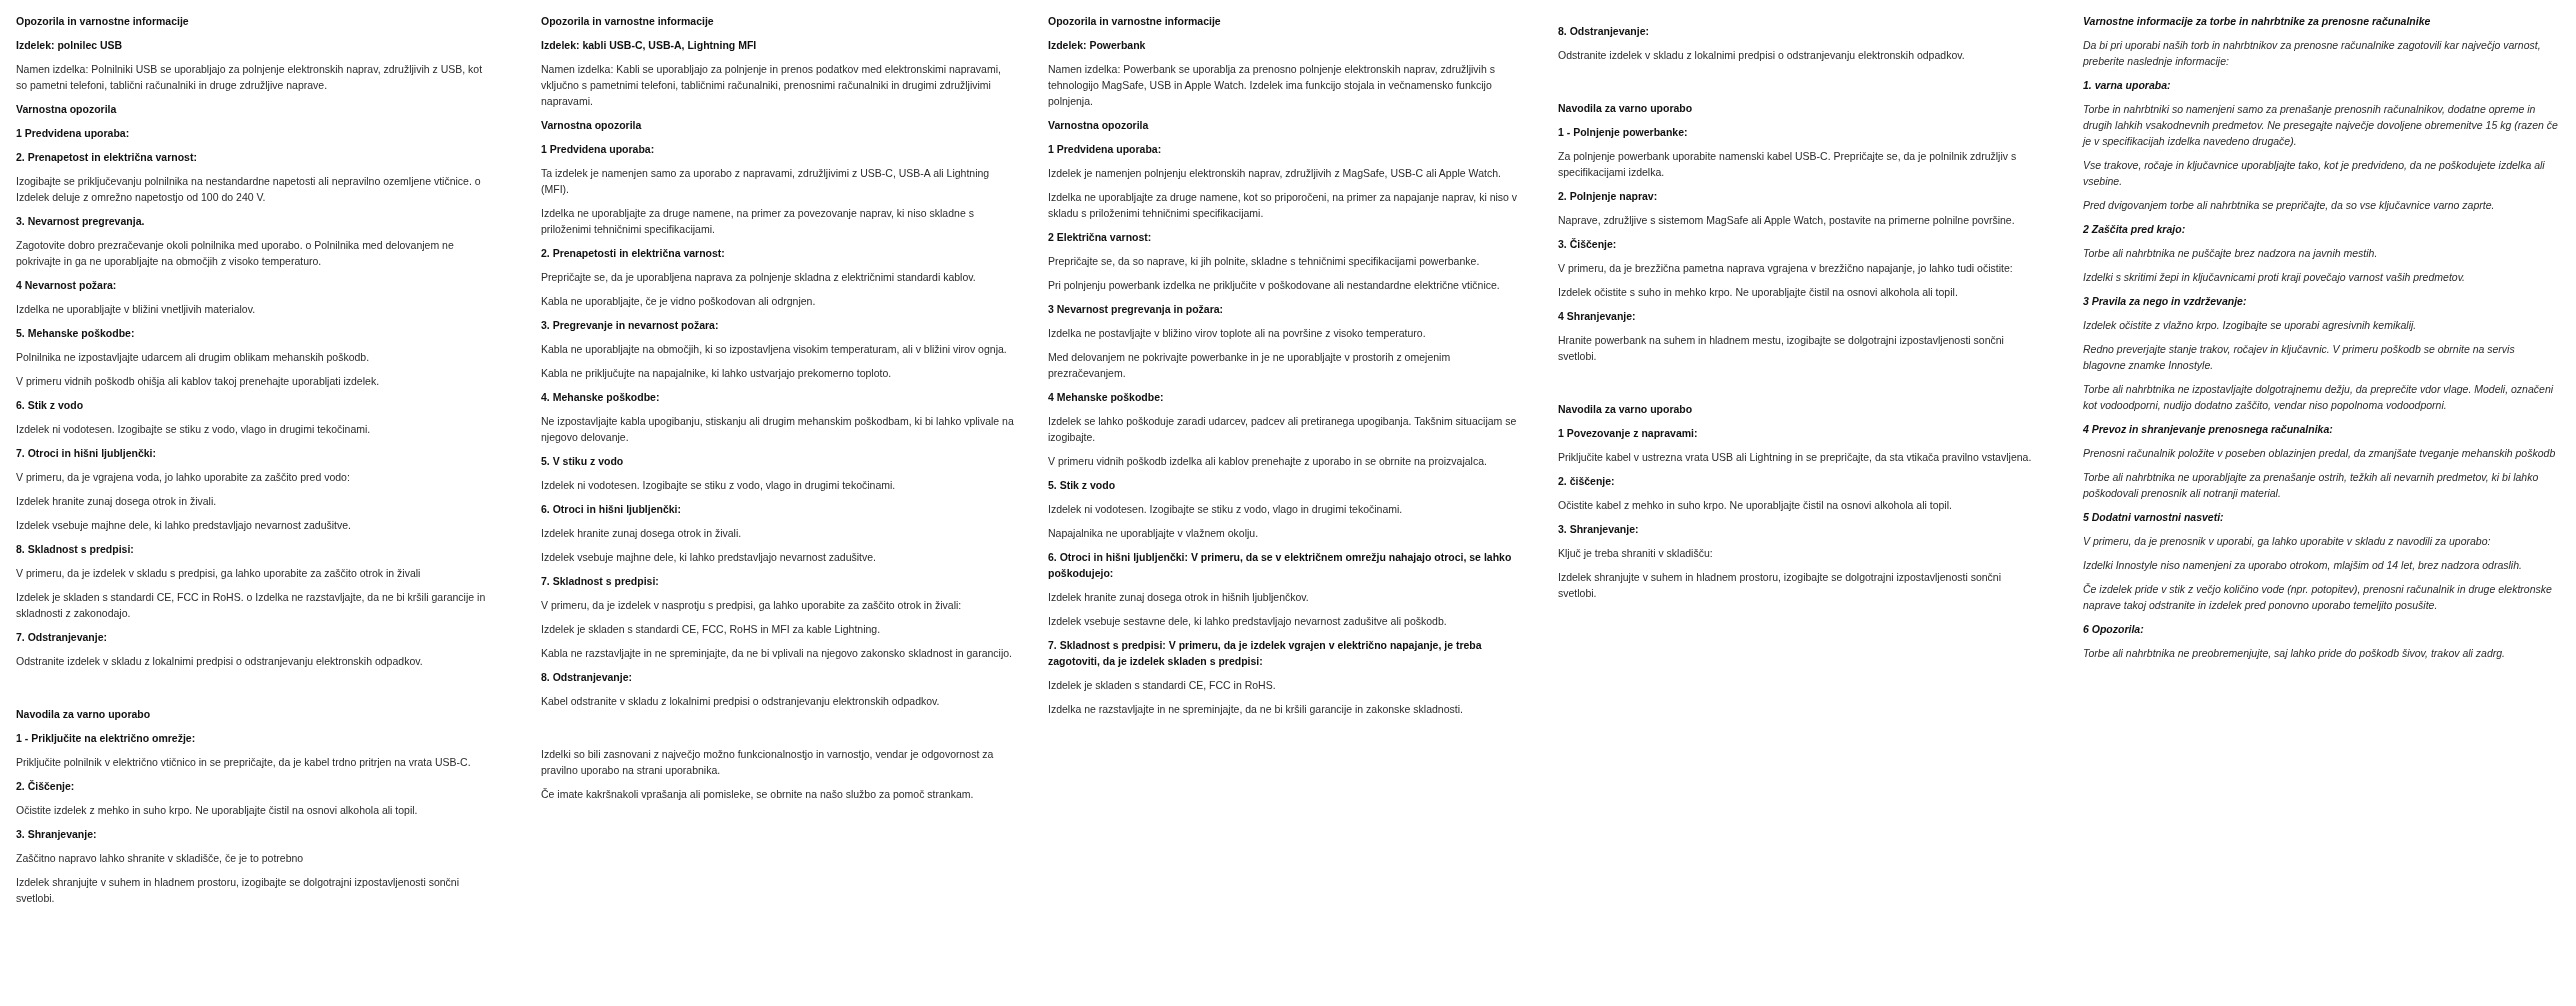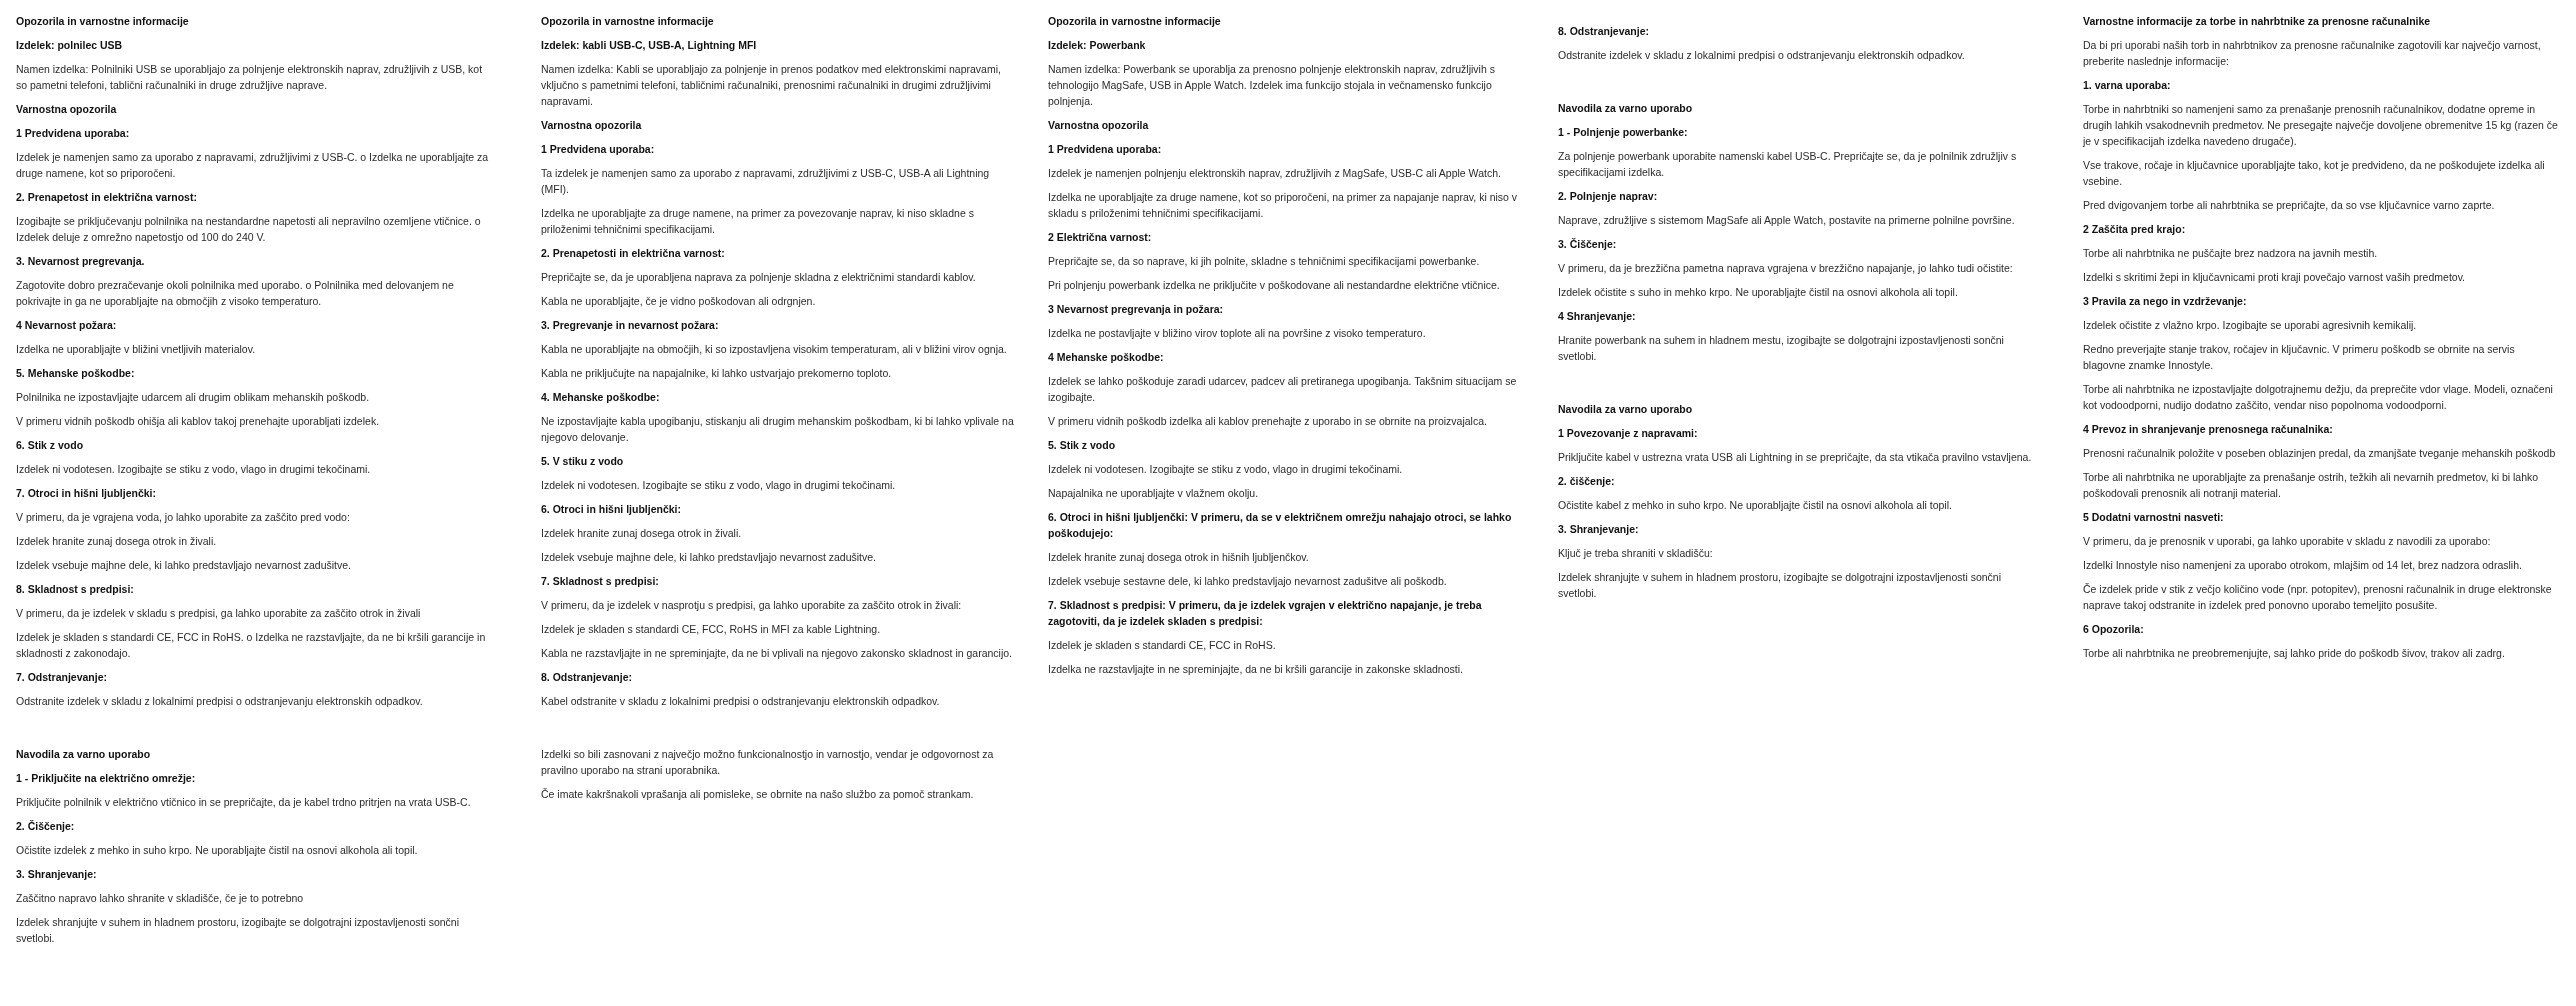--- a/index.html
+++ b/index.html
@@ -16,36 +16,35 @@
     top:13px;
     width:475px;
     font-size:10.5px;
     line-height:16px;
     color:#2b2b2b;
   }
   .col:nth-child(1){left:16px;}
   .col:nth-child(2){left:541px;}
   .col:nth-child(3){left:1048px;}
   .col:nth-child(4){left:1558px;top:22.5px;}
-  .col:nth-child(5){left:2083px;}
+  .col:nth-child(5){left:2083px;font-style:italic;}
   .blk{margin:0 0 8px 0;}
   .blk.h{font-weight:bold;color:#111111;}
   .blk.gap{margin-top:37px;}
 </style>
 </head>
 <body>
 
 <main id="doc" style="background: rgb(255, 255, 255);">
     <div class="col">
       <p class="blk h">Opozorila in varnostne informacije</p>
       <p class="blk h">Izdelek: polnilec USB</p>
       <p class="blk p">Namen izdelka: Polnilniki USB se uporabljajo za polnjenje elektronskih naprav, združljivih z USB, kot so pametni telefoni, tablični računalniki in druge združljive naprave.</p>
       <p class="blk h">Varnostna opozorila</p>
       <p class="blk h">1 Predvidena uporaba:</p>
-      <p class="blk p">Izdelek je namenjen samo za uporabo z napravami, združljivimi z USB-C. o Izdelka ne uporabljajte za druge namene, kot so priporočeni.</p>
       <p class="blk h">2. Prenapetost in električna varnost:</p>
       <p class="blk p">Izogibajte se priključevanju polnilnika na nestandardne napetosti ali nepravilno ozemljene vtičnice. o Izdelek deluje z omrežno napetostjo od 100 do 240 V.</p>
       <p class="blk h">3. Nevarnost pregrevanja.</p>
       <p class="blk p">Zagotovite dobro prezračevanje okoli polnilnika med uporabo. o Polnilnika med delovanjem ne pokrivajte in ga ne uporabljajte na območjih z visoko temperaturo.</p>
       <p class="blk h">4 Nevarnost požara:</p>
       <p class="blk p">Izdelka ne uporabljajte v bližini vnetljivih materialov.</p>
       <p class="blk h">5. Mehanske poškodbe:</p>
       <p class="blk p">Polnilnika ne izpostavljajte udarcem ali drugim oblikam mehanskih poškodb.</p>
       <p class="blk p">V primeru vidnih poškodb ohišja ali kablov takoj prenehajte uporabljati izdelek.</p>
       <p class="blk h">6. Stik z vodo</p>
@@ -104,20 +103,21 @@
       <p class="blk p">Namen izdelka: Powerbank se uporablja za prenosno polnjenje elektronskih naprav, združljivih s tehnologijo MagSafe, USB in Apple Watch. Izdelek ima funkcijo stojala in večnamensko funkcijo polnjenja.</p>
       <p class="blk h">Varnostna opozorila</p>
       <p class="blk h">1 Predvidena uporaba:</p>
       <p class="blk p">Izdelek je namenjen polnjenju elektronskih naprav, združljivih z MagSafe, USB-C ali Apple Watch.</p>
       <p class="blk p">Izdelka ne uporabljajte za druge namene, kot so priporočeni, na primer za napajanje naprav, ki niso v skladu s priloženimi tehničnimi specifikacijami.</p>
       <p class="blk h">2 Električna varnost:</p>
       <p class="blk p">Prepričajte se, da so naprave, ki jih polnite, skladne s tehničnimi specifikacijami powerbanke.</p>
       <p class="blk p">Pri polnjenju powerbank izdelka ne priključite v poškodovane ali nestandardne električne vtičnice.</p>
       <p class="blk h">3 Nevarnost pregrevanja in požara:</p>
       <p class="blk p">Izdelka ne postavljajte v bližino virov toplote ali na površine z visoko temperaturo.</p>
+      <p class="blk p">Med delovanjem ne pokrivajte powerbanke in je ne uporabljajte v prostorih z omejenim prezračevanjem.</p>
       <p class="blk h">4 Mehanske poškodbe:</p>
       <p class="blk p">Izdelek se lahko poškoduje zaradi udarcev, padcev ali pretiranega upogibanja. Takšnim situacijam se izogibajte.</p>
       <p class="blk p">V primeru vidnih poškodb izdelka ali kablov prenehajte z uporabo in se obrnite na proizvajalca.</p>
       <p class="blk h">5. Stik z vodo</p>
       <p class="blk p">Izdelek ni vodotesen. Izogibajte se stiku z vodo, vlago in drugimi tekočinami.</p>
       <p class="blk p">Napajalnika ne uporabljajte v vlažnem okolju.</p>
       <p class="blk h">6. Otroci in hišni ljubljenčki: V primeru, da se v električnem omrežju nahajajo otroci, se lahko poškodujejo:</p>
       <p class="blk p">Izdelek hranite zunaj dosega otrok in hišnih ljubljenčkov.</p>
       <p class="blk p">Izdelek vsebuje sestavne dele, ki lahko predstavljajo nevarnost zadušitve ali poškodb.</p>
       <p class="blk h">7. Skladnost s predpisi: V primeru, da je izdelek vgrajen v električno napajanje, je treba zagotoviti, da je izdelek skladen s predpisi:</p>

